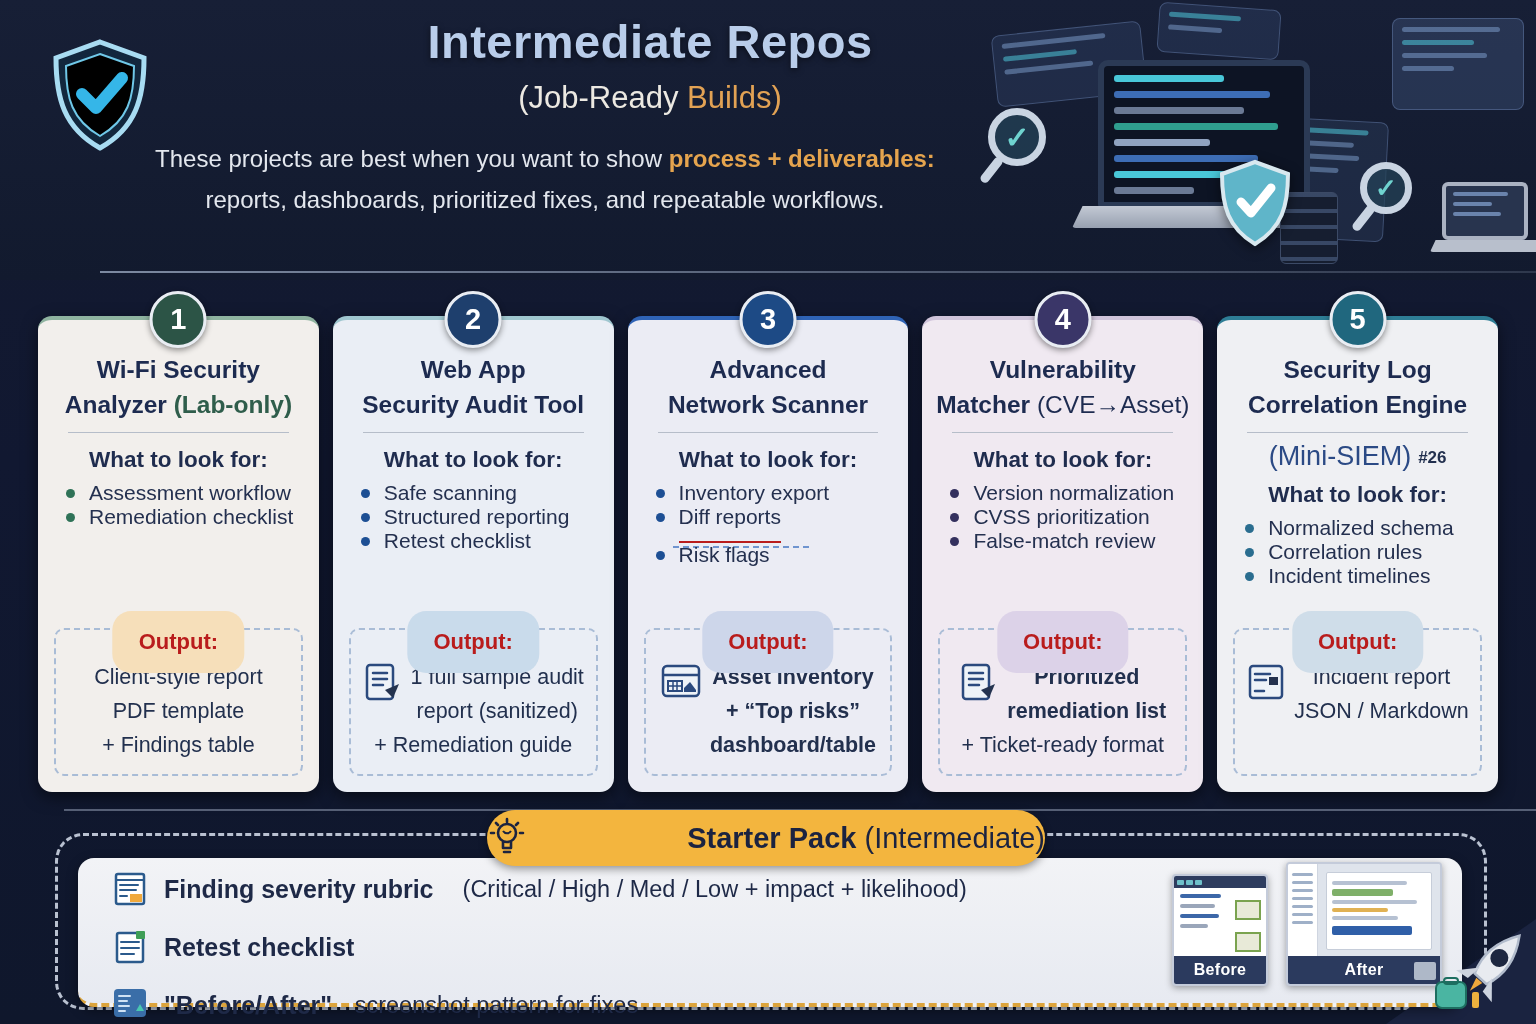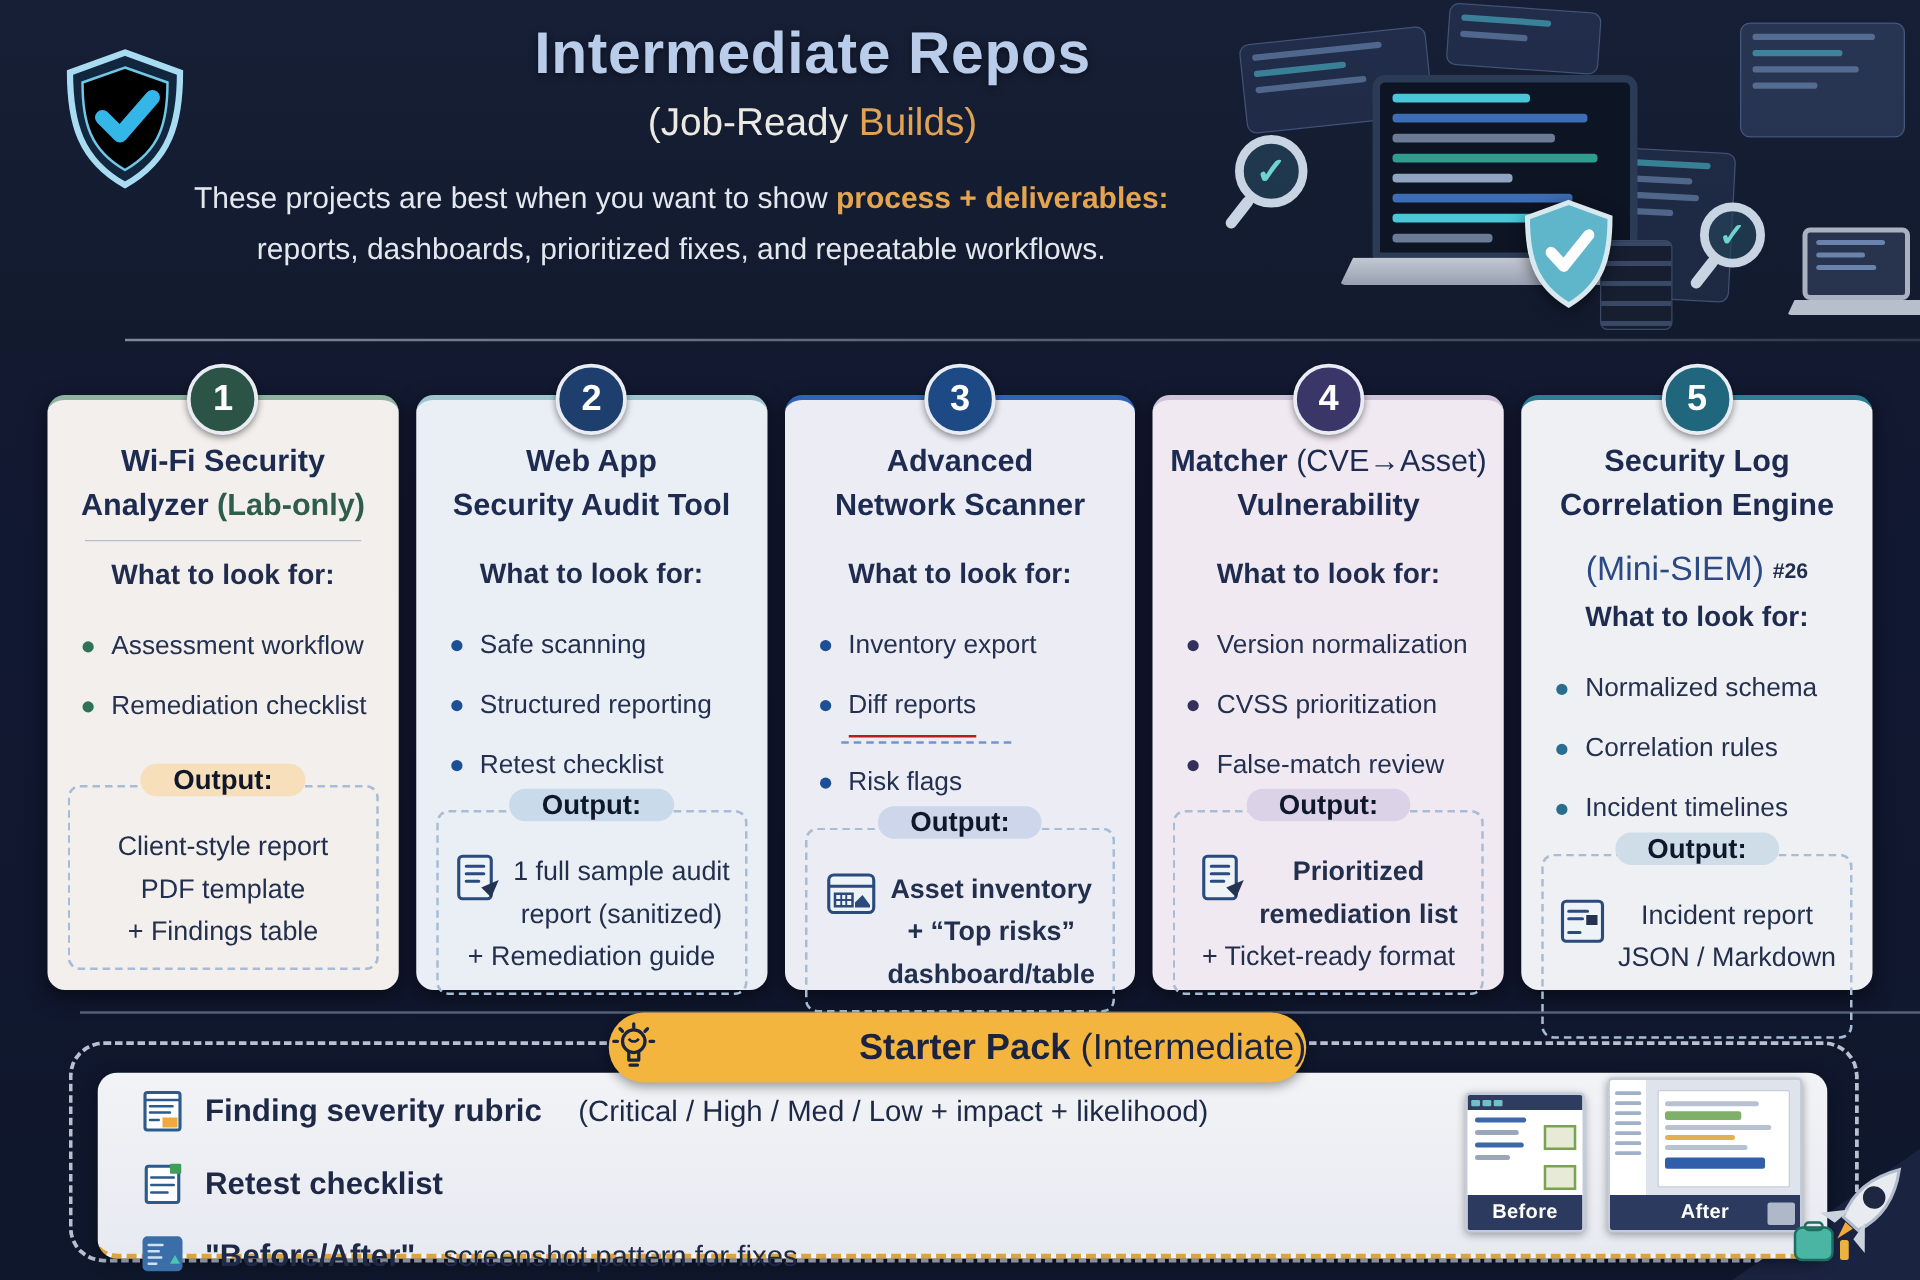--- a/index.html
+++ b/index.html
@@ -62,27 +62,27 @@
   background:var(--badge);border:3px solid #e9edf3;color:#fff;font-size:29px;font-weight:bold;
   display:flex;align-items:center;justify-content:center;box-shadow:0 2px 6px rgba(0,0,0,.45)}
 .card-title{text-align:center;font-size:24.5px;font-weight:bold;color:#1d2b50;line-height:35px}
 .t-suffix{color:var(--suffix)}
 .t-plain{font-weight:normal}
 .card-div{width:86%;height:1px;background:#b6bdc9;margin:10px auto 6px}
 .card-subtitle{display:none;text-align:center;font-size:27px;color:#2b4a85;margin:2px 0 2px}
 .card-subtitle .sub-tag{font-size:17px;color:#22304e;font-weight:bold;margin-left:7px;vertical-align:2px}
 .lookfor{text-align:center;font-size:22.5px;font-weight:bold;color:#1f2c4e;margin:8px 0 8px}
 .bullets{list-style:none;padding:0 4px 0 16px}
-.bullets li{position:relative;padding-left:23px;margin:24px 0;font-size:21px;color:#24304f}
+.bullets li{position:relative;padding-left:23px;margin:0 0;font-size:21px;color:#24304f}
 .bullets li::before{content:"";position:absolute;left:0;top:8px;width:9px;height:9px;border-radius:50%;background:var(--bullet)}
 .u-dash{display:inline-block;border-bottom:2px solid #b91c1c;padding-bottom:12px;position:relative}
 .u-dash::after{content:"";position:absolute;left:-6px;right:-28px;bottom:-7px;border-bottom:2px dashed #6f94cf}
 .obox{position:relative;margin:auto 4px 2px;border:2px dashed #a9bcd6;border-radius:10px;padding:22px 6px 10px;min-height:148px}
 .opill{position:absolute;top:-19px;left:50%;transform:translateX(-50%);background:var(--pill);border-radius:19px;
-  padding:0 26px;font-size:22px;font-weight:bold;color:#0f172a;white-space:nowrap}
+  padding:18px 26px;font-size:22px;font-weight:bold;color:#b91c1c;white-space:nowrap}
 .obox-main{display:flex;justify-content:center;gap:8px;margin-top:8px}
 .oicon{flex:0 0 auto;margin-top:2px}
 .otext{text-align:center;font-size:21.5px;color:#22304e;line-height:34px}
 .otext .b{font-weight:bold}
 .oextra{display:none;text-align:center;font-size:21.5px;color:#22304e;line-height:34px}
 
 
 .bottomline{position:absolute;top:809px;left:64px;right:0;height:2px;background:rgba(172,184,206,.45)}
 .dashrect{position:absolute;left:55px;top:833px;width:1432px;height:177px;
   border:3px dashed rgba(216,224,238,.85);border-radius:28px}
@@ -282,22 +282,22 @@
               <div class="b">+ “Top risks”</div>
               <div class="b">dashboard/table</div>
             </div>
           </div>
 
     </div>
   </section>
       <section class="card" style="--badge: #3a3668; --accent: #cfc3da; --bg: #f0e9f1; --bullet: #34305e; --pill: #dcd2e8;">
     <div class="badge">4</div>
     <h2 class="card-title">
+          <div class="tline"><span>Vulnerability</span></div>
           <div class="tline"><span>Matcher </span><span class="t-plain">(CVE→Asset)</span></div>
-          <div class="tline"><span>Vulnerability</span></div>
         </h2>
     <div class="card-div"></div>
 
     <div class="lookfor">What to look for:</div>
     <ul class="bullets">
           <li>Version normalization</li>
           <li>CVSS prioritization</li>
           <li>False-match review</li>
         </ul>
     <div class="obox">

